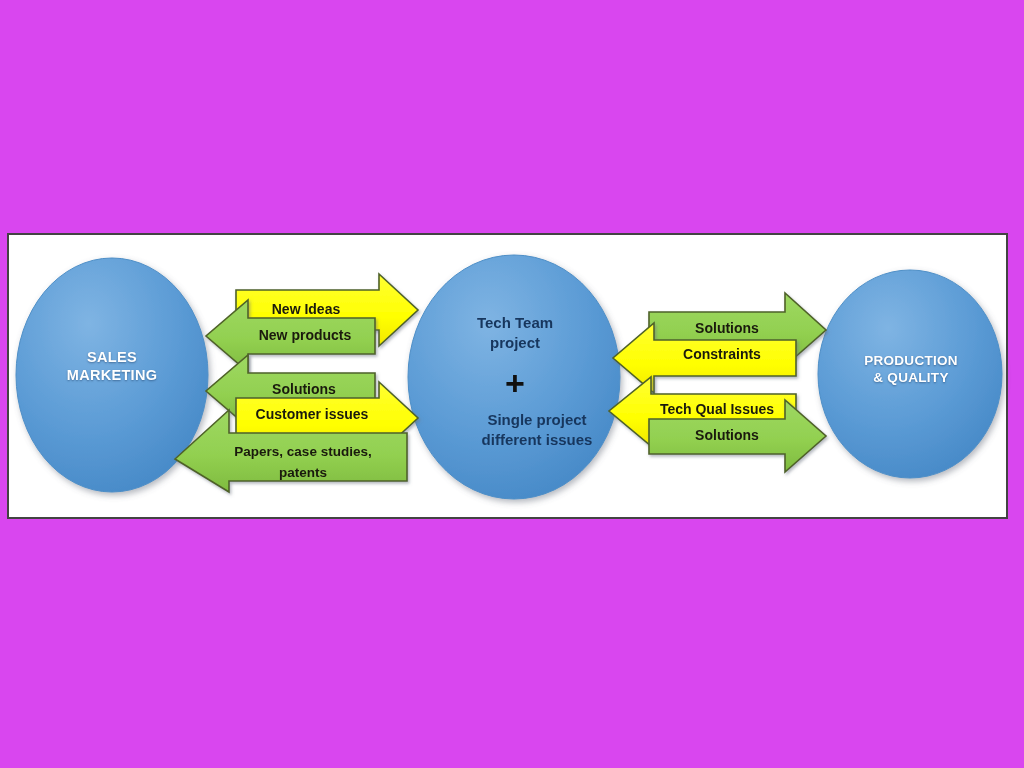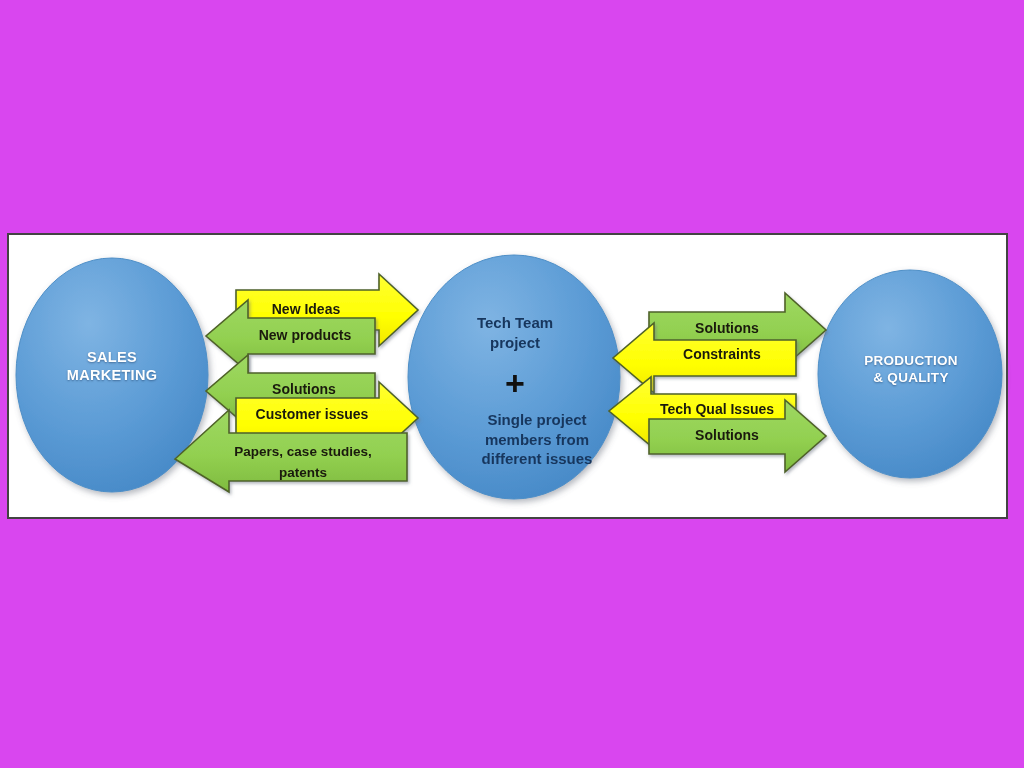--- a/index.html
+++ b/index.html
@@ -179,17 +179,16 @@
 
   <div class="center-label" id="center-top">
     <div>Tech Team</div>
     <div>project</div>
   </div>
 
   <div class="center-label" id="center-plus">+</div>
 
   <div class="center-label" id="center-bottom">
     <div>Single project</div>
-    <div>members from</div>
     <div>different issues</div>
   </div>
 
 </div>
 
 </body></html>

